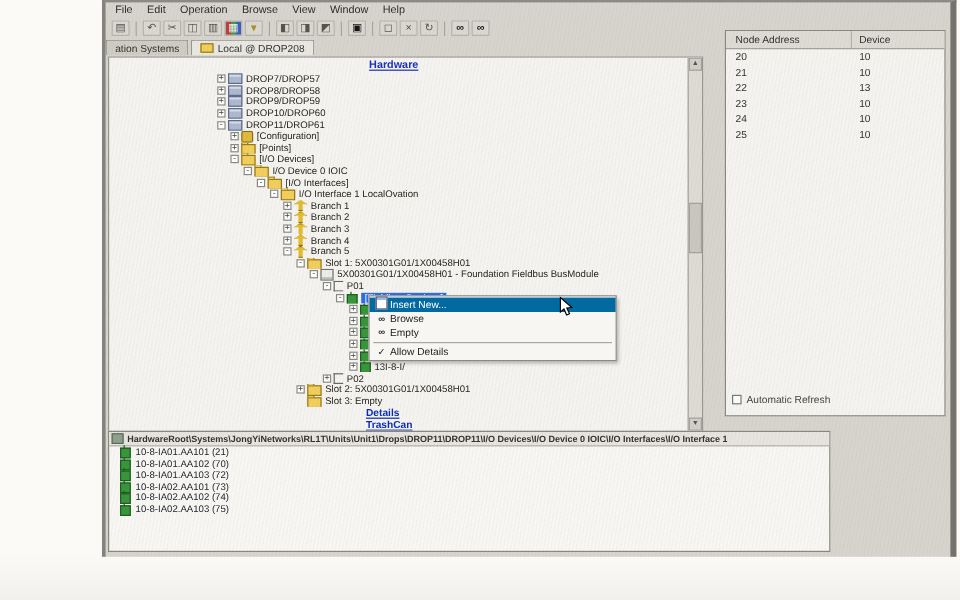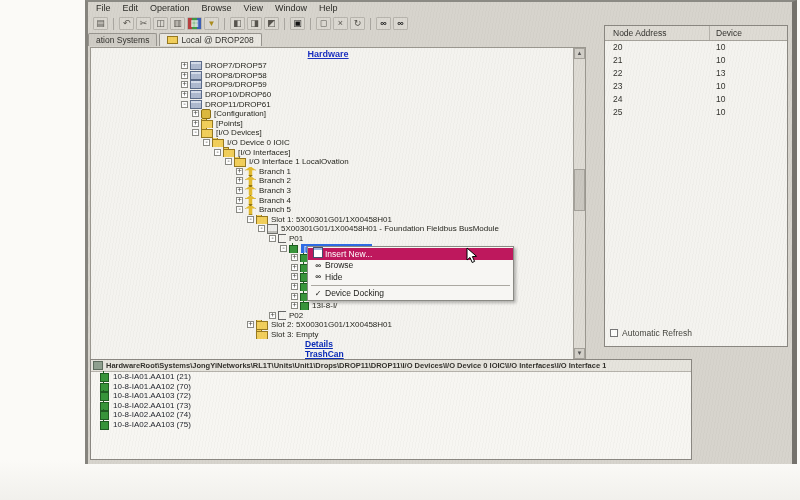--- a/index.html
+++ b/index.html
@@ -64,21 +64,21 @@
   
   .bottom-panel{position:absolute;left:2px;top:357px;width:602px;height:101px;background:#f7f6f2;border:1px solid #8a8781;box-sizing:border-box;z-index:2;}
   .bp-head{display:flex;align-items:center;gap:3px;height:11px;background:#e6e4dd;border-bottom:1px solid #b5b2ab;padding-left:2px;overflow:hidden;}
   .bp-icon{width:8px;height:7px;background:#8fa08f;border:1px solid #5c6b5c;flex:0 0 auto;}
   .bp-path{font-size:7.5px;font-weight:bold;color:#33312c;white-space:nowrap;overflow:hidden;}
   .bp-item{display:flex;align-items:center;gap:4px;height:9.5px;padding-left:9px;font-size:8px;color:#23262e;white-space:nowrap;}
   
   .ctx{position:absolute;left:307px;top:246px;width:205px;background:#f7f6f3;border:1px solid #8a8a84;
        box-shadow:2px 2px 3px rgba(0,0,0,.28);z-index:60;padding:1px 0;}
   .mrow{display:flex;align-items:center;height:11.5px;font-size:8.5px;color:#23231f;padding:0 4px 0 3px;}
-  .mrow.hl{background:#be185d;color:#fff;}
+  .mrow.hl{background:#0369a1;color:#fff;}
   .micon{width:14px;text-align:center;font-size:8px;font-weight:bold;flex:0 0 auto;}
   .ic-insert{display:inline-block;width:8px;height:9px;background:#fff;border:1px solid #44506e;box-shadow:inset 0 2px 0 #9fb6e8;}
   .msep{height:1px;background:#aba8a1;margin:2px 3px;}
   .cursor{position:absolute;left:466px;top:247px;z-index:70;}
 </style>
 </head>
 <body>
 
 <div class="photo">
   <div class="screen">
@@ -360,25 +360,25 @@
       <div class="mrow hl">
     <span class="micon"><span class="ic-insert"></span></span>
     <span class="mlabel">Insert New...</span>
   </div>
       <div class="mrow">
     <span class="micon">∞</span>
     <span class="mlabel">Browse</span>
   </div>
       <div class="mrow">
     <span class="micon">∞</span>
-    <span class="mlabel">Hide</span>
+    <span class="mlabel">Empty</span>
   </div>
       <div class="msep"></div>
       <div class="mrow">
     <span class="micon">✓</span>
-    <span class="mlabel">Device Docking</span>
+    <span class="mlabel">Allow Details</span>
   </div>
     </div>
 
   <svg class="cursor" width="12" height="17" viewBox="0 0 12 17">
     <polygon points="1,1 1,13 4,10.5 6.2,15.5 8.6,14.4 6.4,9.6 10.5,9.3" fill="#fff" stroke="#000" stroke-width="1"></polygon>
   </svg>
 </div>
 
 </body></html>

